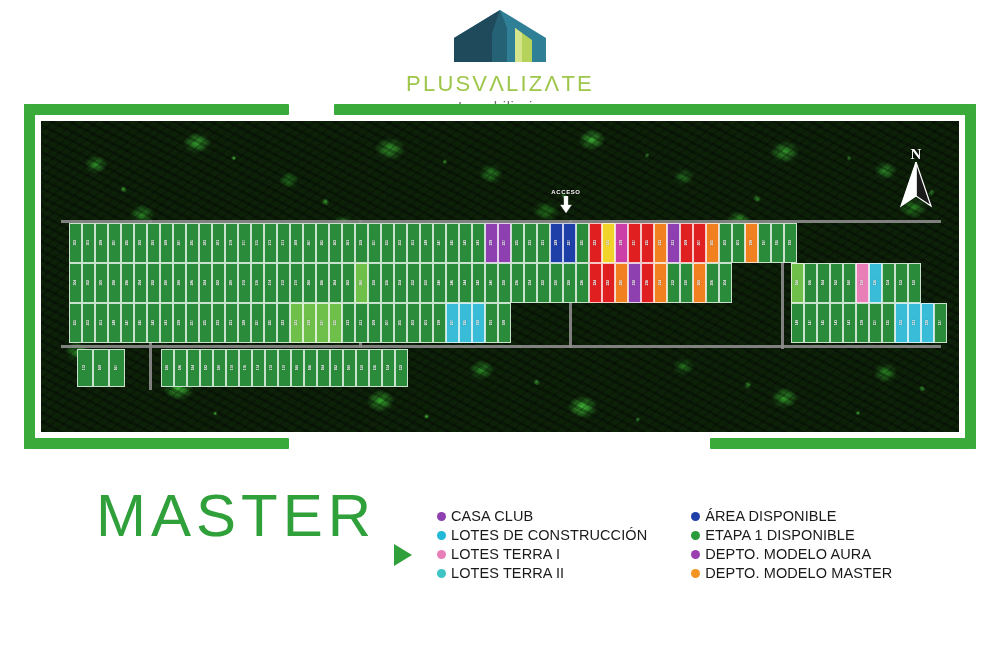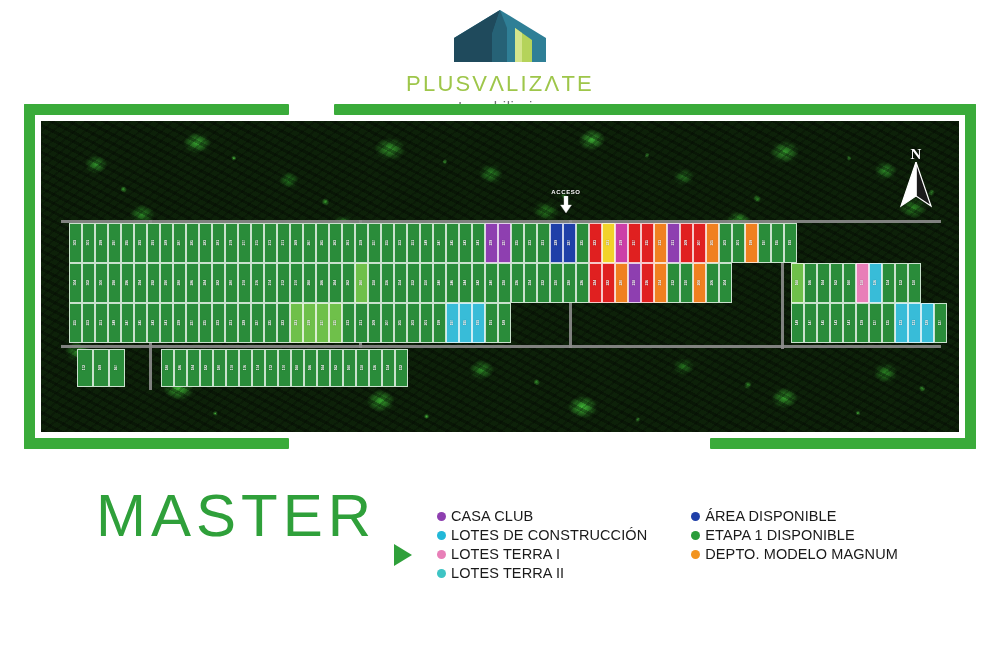--- a/index.html
+++ b/index.html
@@ -821,19 +821,23 @@
         <div class="legend-col">
           <div class="legend-item">
             <span class="legend-dot" style="background: rgb(31, 63, 168);"></span>
             <span class="legend-label">ÁREA DISPONIBLE</span>
           </div>
           <div class="legend-item">
             <span class="legend-dot" style="background: rgb(42, 156, 58);"></span>
             <span class="legend-label">ETAPA 1 DISPONIBLE</span>
           </div>
           <div class="legend-item">
+            <span class="legend-dot" style="background: rgb(155, 63, 176);"></span>
+            <span class="legend-label">DEPTO. MODELO AURA</span>
+          </div>
+          <div class="legend-item">
             <span class="legend-dot" style="background: rgb(242, 148, 31);"></span>
-            <span class="legend-label">DEPTO. MODELO MAGNUM</span>
+            <span class="legend-label">DEPTO. MODELO MASTER</span>
           </div>
         </div>
       </div>
   </div>
 </div>
 
 </body></html>

